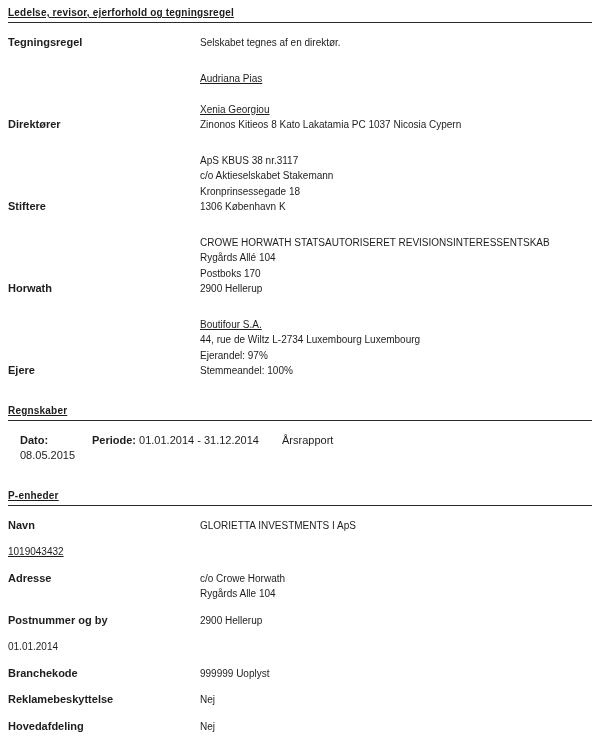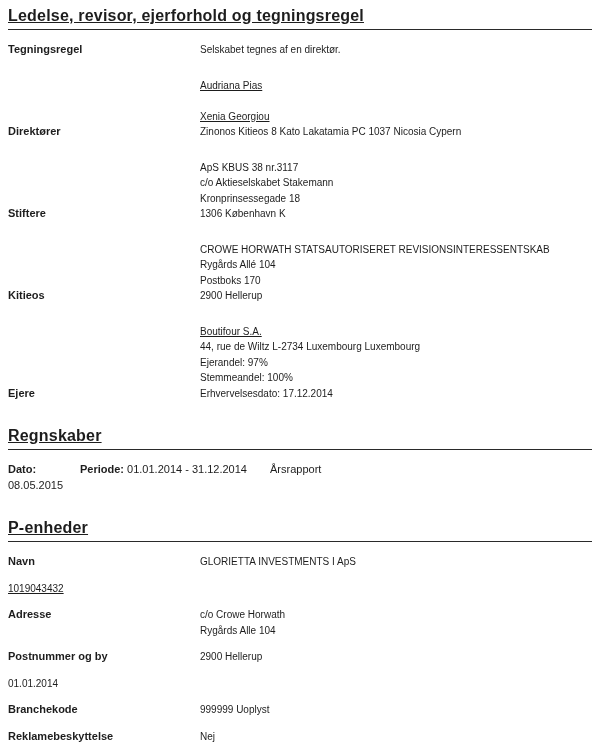--- a/index.html
+++ b/index.html
@@ -11,21 +11,21 @@
     color: #1d1d1d;
     font-family: "Liberation Sans", sans-serif;
     -webkit-font-smoothing: antialiased;
   }
   .page { padding: 7px 8px 0 8px; }
 
   .sec { margin-top: 26px; }
   .sec:first-child { margin-top: 0; }
 
   .sec-title {
-    font-size: 16px;
+    font-size: 10px;
     font-weight: bold;
     text-decoration: underline;
     letter-spacing: 0.2px;
     margin-bottom: 4px;
   }
   .rule {
     border-top: 1.6px solid #2a2a2a;
     margin-bottom: 12px;
   }
 
@@ -38,21 +38,21 @@
     flex-shrink: 0;
     font-weight: bold;
     font-size: 11px;
     line-height: 15.5px;
   }
   .value { font-size: 10px; }
   .line { line-height: 15.5px; min-height: 15.5px; white-space: nowrap; }
   .line.u { text-decoration: underline; }
 
   .regnskab-row { display: flex; font-size: 11px; line-height: 15.5px; }
-  .rcell-date  { width: 72px; flex-shrink: 0; }
+  .rcell-date  { width: 72px; flex-shrink: 0; margin-left: 12px; }
   .rcell-period{ width: 190px; flex-shrink: 0; }
   .b { font-weight: bold; }
 </style>
 </head>
 <body>
 
 <div class="page">
 
   <section class="sec">
     <h2 class="sec-title">Ledelse, revisor, ejerforhold og tegningsregel</h2>
@@ -76,36 +76,35 @@
         <div class="row">
           <div class="label">Stiftere</div>
           <div class="value">
             <div class="line">ApS KBUS 38 nr.3117</div>
             <div class="line">c/o Aktieselskabet Stakemann</div>
             <div class="line">Kronprinsessegade 18</div>
             <div class="line">1306 København K</div>
           </div>
         </div>
         <div class="row">
-          <div class="label">Kitieos</div>
+          <div class="label">Horwath</div>
           <div class="value">
             <div class="line">CROWE HORWATH STATSAUTORISERET REVISIONSINTERESSENTSKAB</div>
             <div class="line">Rygårds Allé 104</div>
             <div class="line">Postboks 170</div>
             <div class="line">2900 Hellerup</div>
           </div>
         </div>
         <div class="row">
           <div class="label">Ejere</div>
           <div class="value">
             <div class="line u">Boutifour S.A.</div>
             <div class="line">44, rue de Wiltz L-2734 Luxembourg Luxembourg</div>
             <div class="line">Ejerandel: 97%</div>
             <div class="line">Stemmeandel: 100%</div>
-            <div class="line">Erhvervelsesdato: 17.12.2014</div>
           </div>
         </div>
       </div>
   </section>
 
   <section class="sec">
     <h2 class="sec-title">Regnskaber</h2>
     <div class="rule"></div>
     <div class="regnskab-row">
       <div class="rcell-date">

